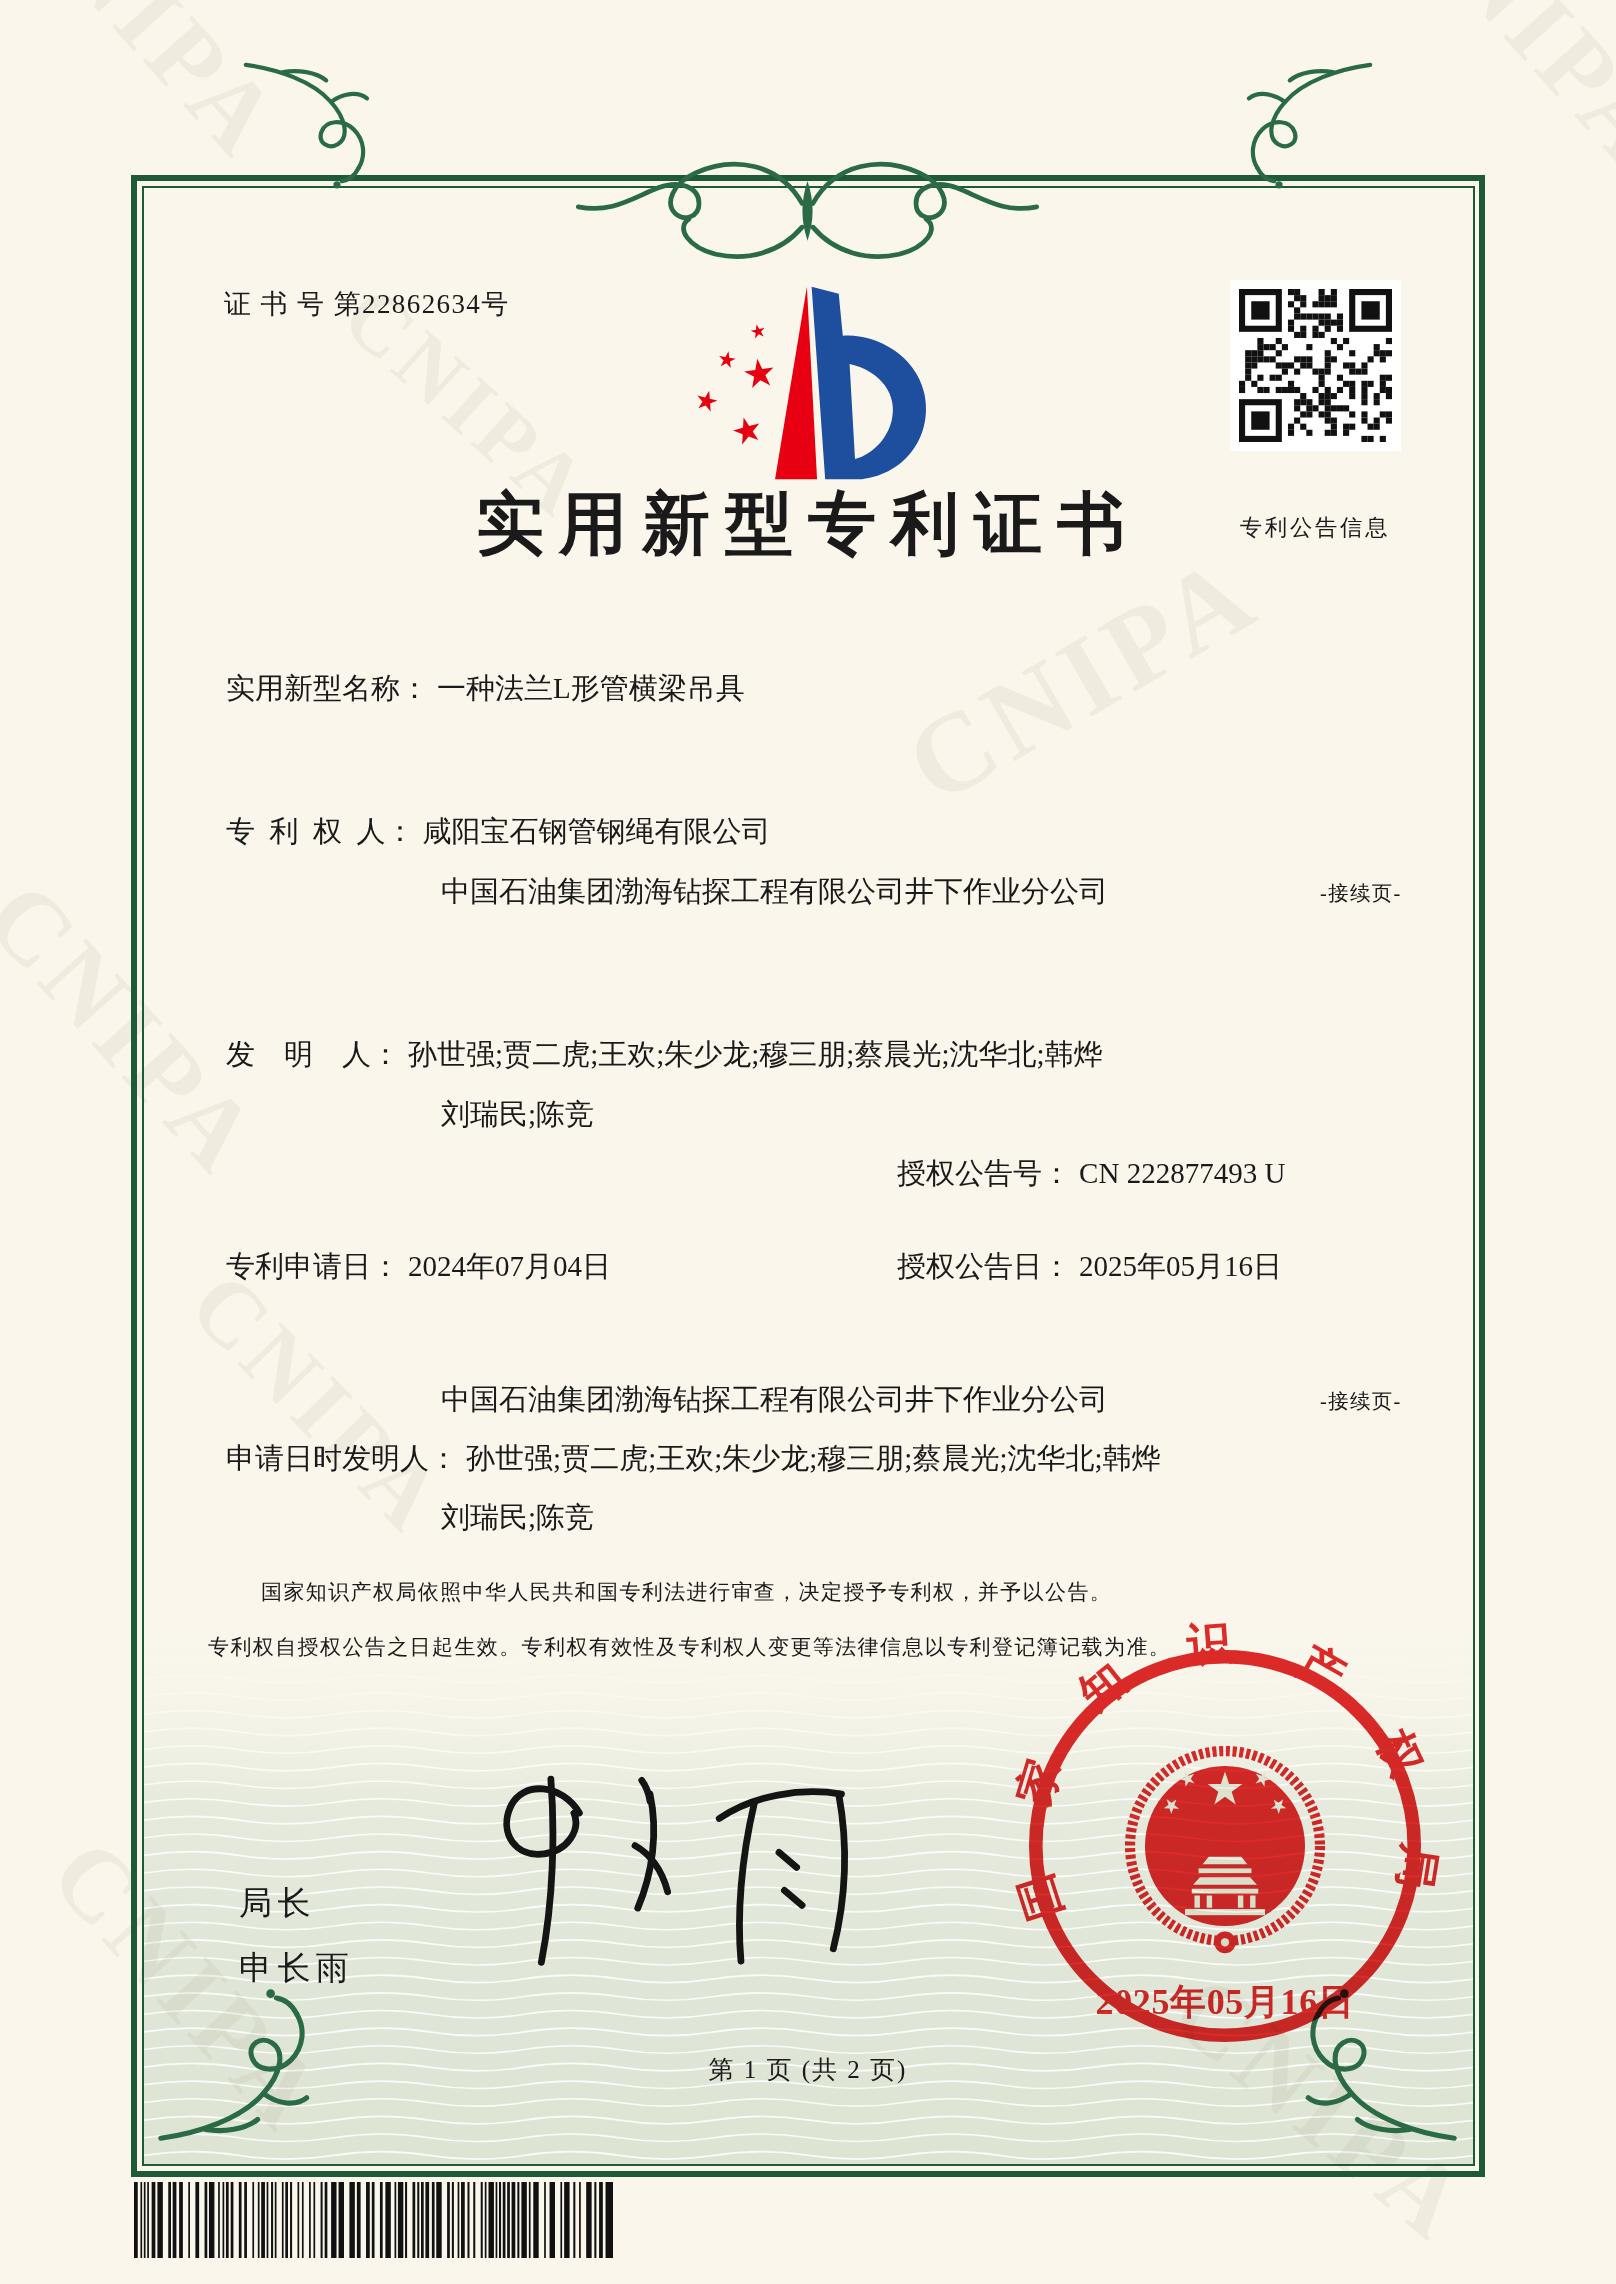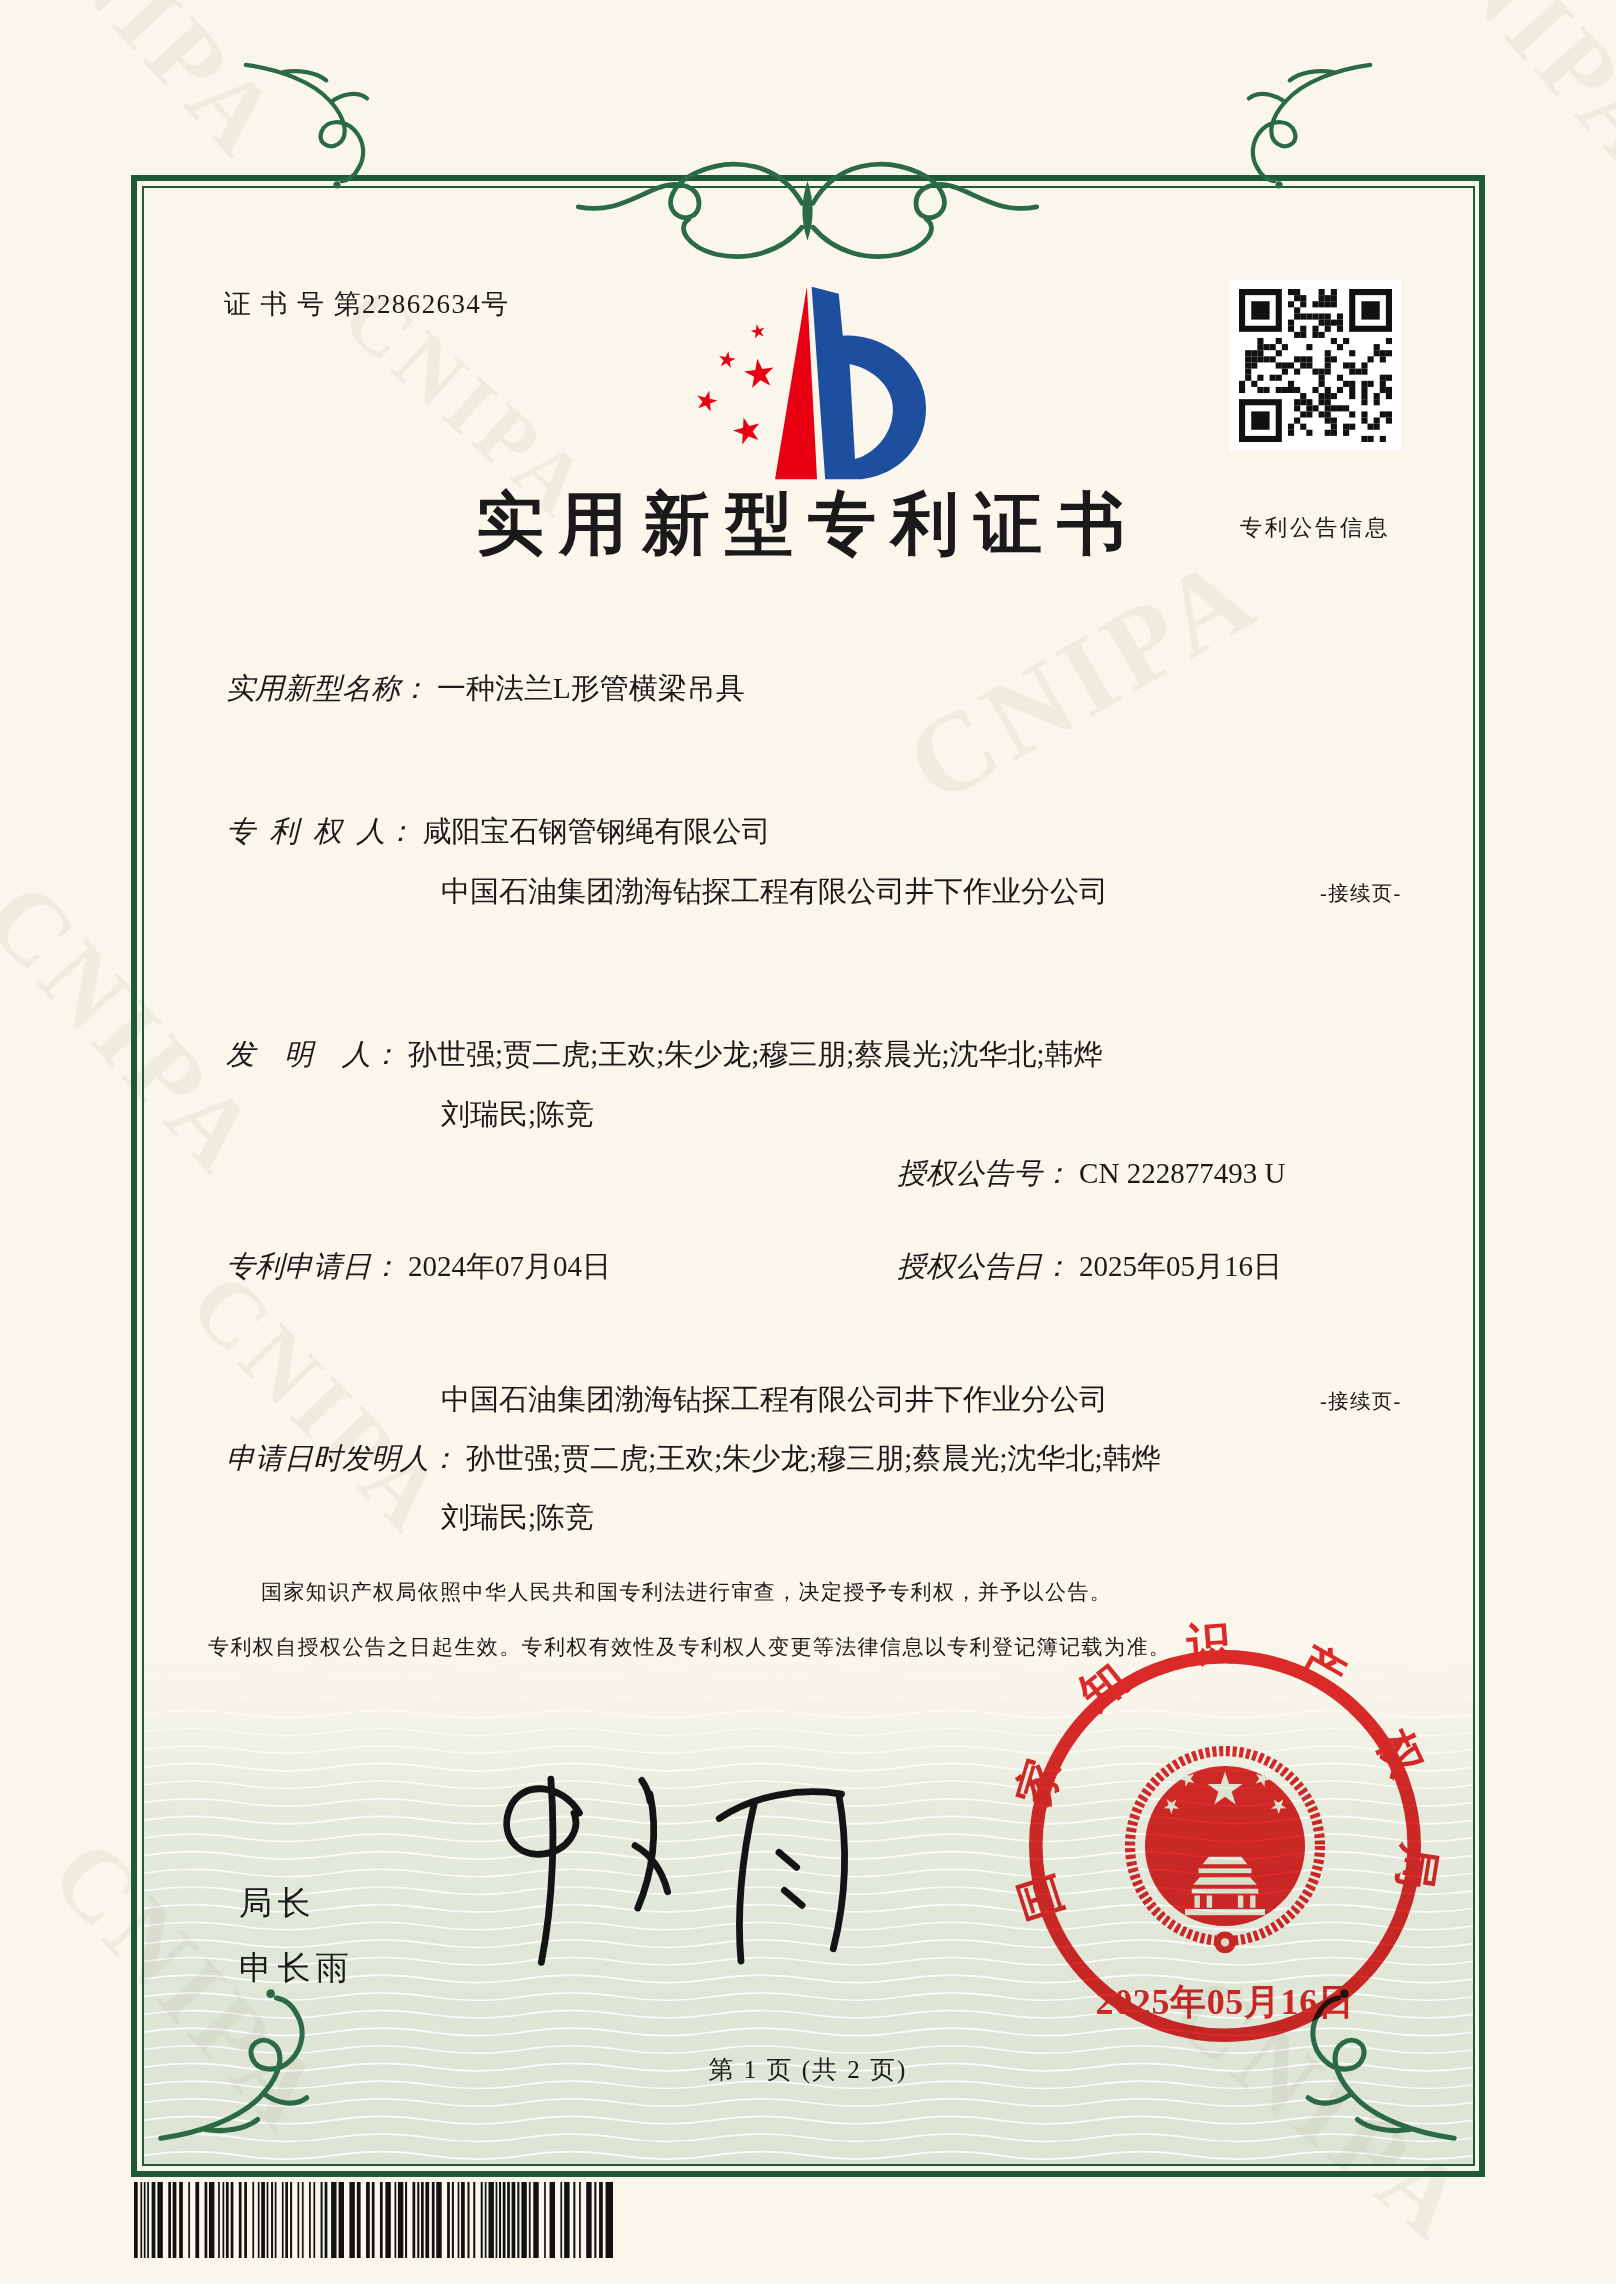--- a/index.html
+++ b/index.html
@@ -43,21 +43,21 @@
   #qrlabel{
     position:absolute;left:1211px;top:468px;width:208px;text-align:center;
     font-size:22.4px;font-weight:normal;letter-spacing:2.7px;z-index:5;margin-top:44px;
   }
   #title{
     position:absolute;left:0;top:479px;width:100%;text-align:center;
     font-size:68px;font-weight:900;letter-spacing:15px;z-index:5;white-space:nowrap;
   }
   
   .row{position:absolute;font-size:29px;white-space:nowrap;z-index:5;}
-  .row .lab{display:inline-block;font-style:italic;}
+  .row .lab{display:inline-block;}
   .row .val{margin-left:8.1px;}
   .cont{
     position:absolute;font-size:20.4px;letter-spacing:1.4px;z-index:5;white-space:nowrap;
   }
   
   #statement{position:absolute;left:208px;top:1578px;width:1215px;font-size:21px;z-index:5;}
   #statement .s1{text-indent:53px;white-space:nowrap;letter-spacing:1.4px;}
   #statement .s2{margin-top:27px;white-space:nowrap;letter-spacing:1.4px;}
   
   #director-title{position:absolute;left:239px;top:1881px;font-size:33px;letter-spacing:5.4px;z-index:5;}

